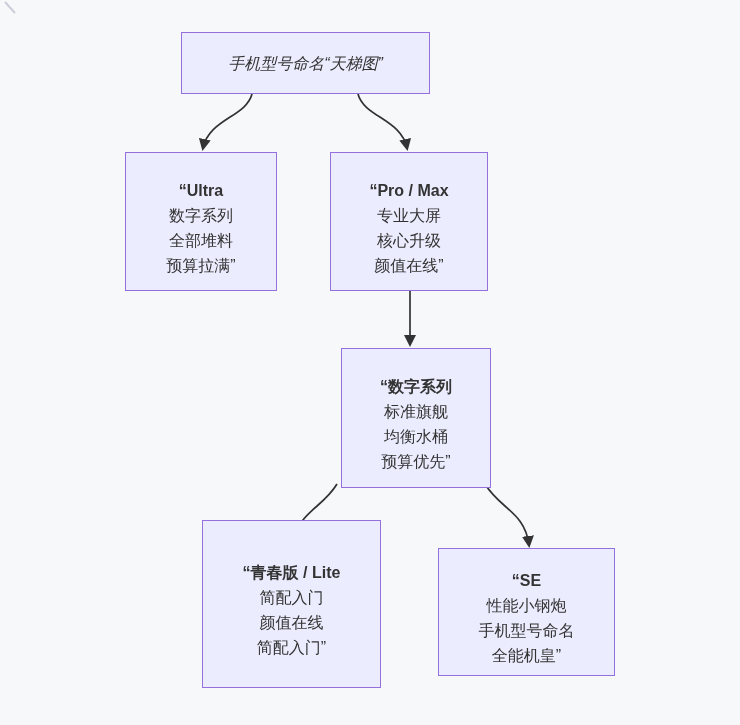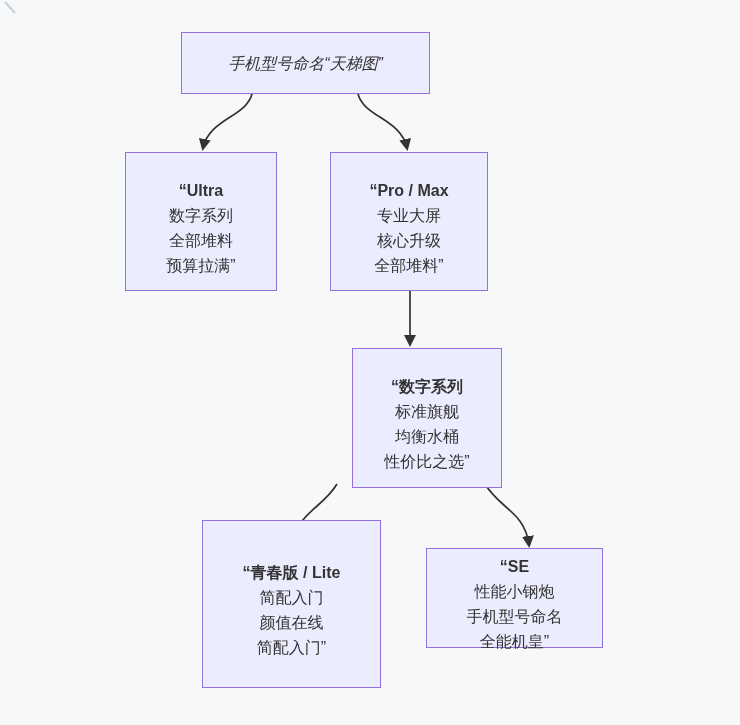--- a/index.html
+++ b/index.html
@@ -37,23 +37,23 @@
     align-items:center;
     justify-content:center;
     text-align:center;
     font-size:16px;
     line-height:25px;
   }
   .node-title{font-weight:700;margin-top:12px;}
   #node-root{left:181px;top:32px;width:249px;height:62px;font-style:italic;}
   #node-ultra{left:125px;top:152px;width:152px;height:139px;}
   #node-promax{left:330px;top:152px;width:158px;height:139px;}
-  #node-digital{left:352px;top:348px;width:150px;height:140px;}
+  #node-digital{left:341px;top:348px;width:150px;height:140px;}
   #node-lite{left:202px;top:520px;width:179px;height:168px;}
-  #node-se{left:426px;top:548px;width:177px;height:100px;}
+  #node-se{left:438px;top:548px;width:177px;height:128px;}
 </style>
 </head>
 <body>
 
 <div class="canvas">
 
   <svg class="edges" width="740" height="725" viewBox="0 0 740 725">
     <defs>
       <marker id="arrow" markerUnits="userSpaceOnUse" markerWidth="12" markerHeight="12" refX="9" refY="6" orient="auto">
         <path d="M0,0 L12,6 L0,12 Z" fill="var(--edge)"></path>
@@ -75,28 +75,28 @@
     <span class="node-title">“Ultra</span>
     <span class="node-line">数字系列</span>
     <span class="node-line">全部堆料</span>
     <span class="node-line">预算拉满”</span>
   </div>
 
   <div class="node" id="node-promax">
     <span class="node-title">“Pro / Max</span>
     <span class="node-line">专业大屏</span>
     <span class="node-line">核心升级</span>
-    <span class="node-line">全部堆料”</span>
+    <span class="node-line">颜值在线”</span>
   </div>
 
   <div class="node" id="node-digital">
     <span class="node-title">“数字系列</span>
     <span class="node-line">标准旗舰</span>
     <span class="node-line">均衡水桶</span>
-    <span class="node-line">性价比之选”</span>
+    <span class="node-line">预算优先”</span>
   </div>
 
   <div class="node" id="node-lite">
     <span class="node-title">“青春版 / Lite</span>
     <span class="node-line">简配入门</span>
     <span class="node-line">颜值在线</span>
     <span class="node-line">简配入门”</span>
   </div>
 
   <div class="node" id="node-se">

